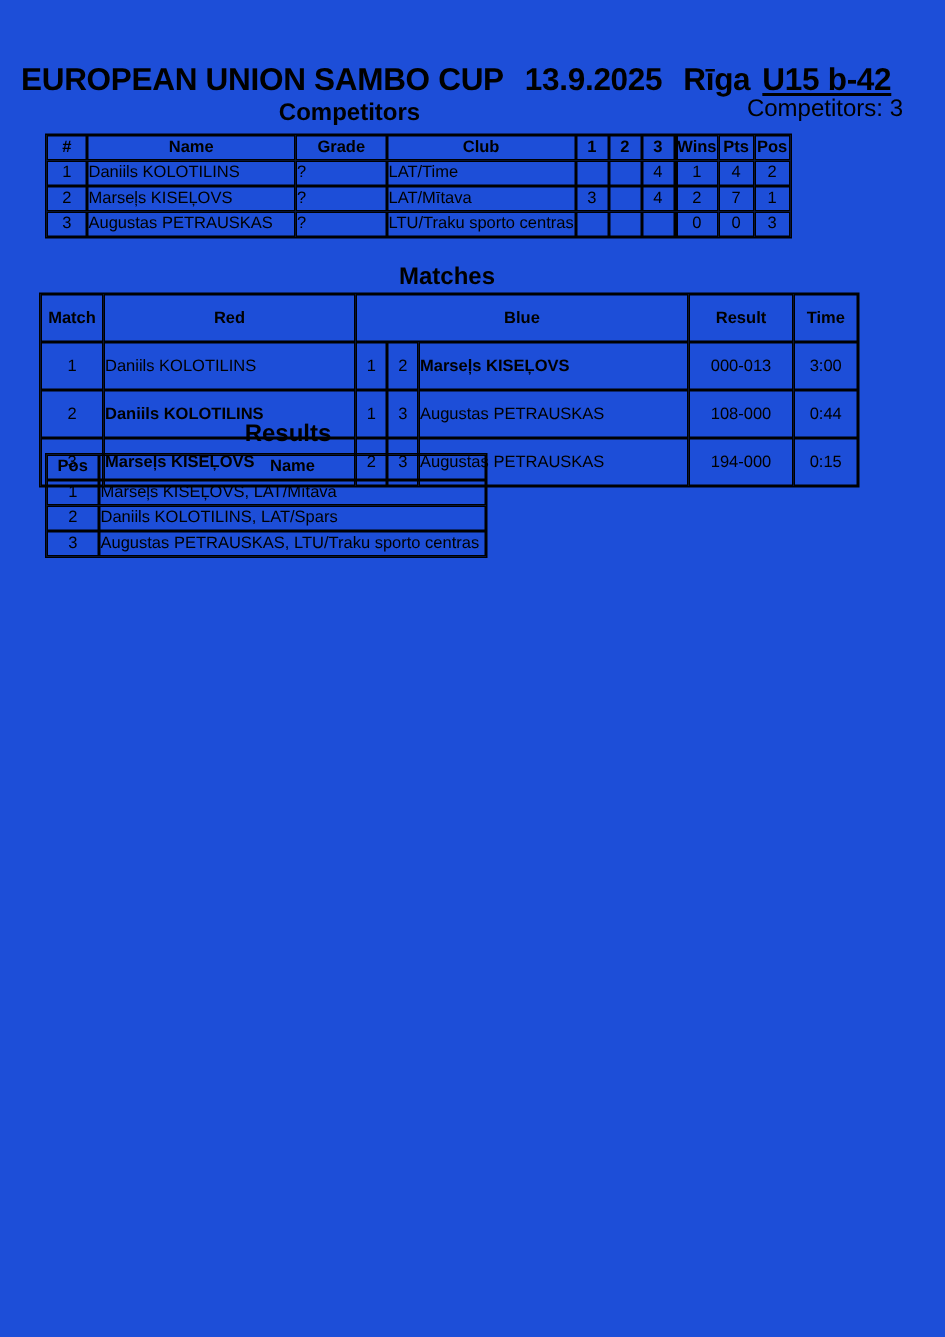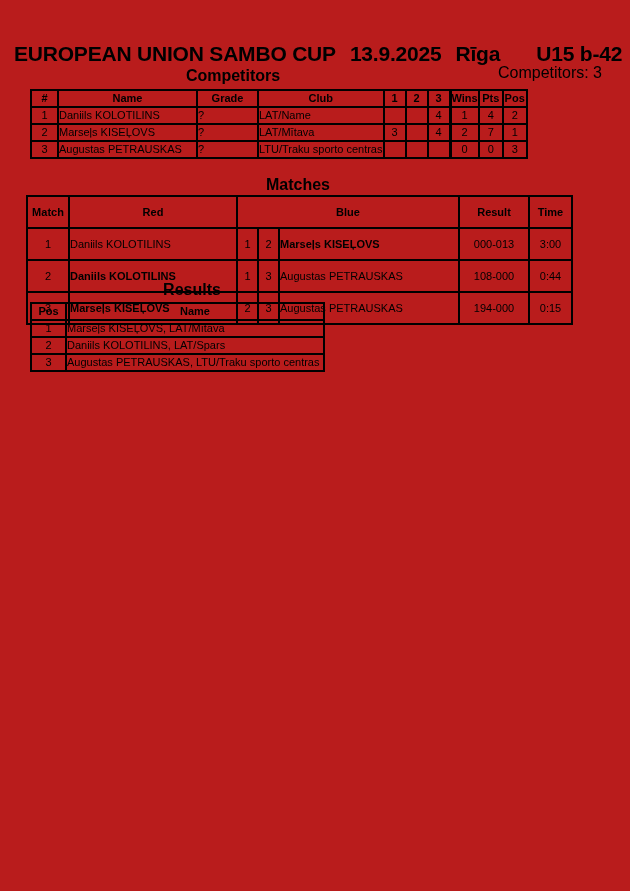--- a/index.html
+++ b/index.html
@@ -1,28 +1,28 @@
 <!DOCTYPE html>
 <html><head>
 <meta charset="utf-8">
 <style>
   html,body { margin:0; padding:0; background:#fff; }
   .page {
-    position:relative; width:630px; height:891px; background:#b91c1c;
+    position:relative; width:630px; height:891px; background:#1d4ed8;
     font-family:"Liberation Sans","DejaVu Sans",sans-serif; color:#000;
     overflow:hidden;
   }
   .main-title {
     position:absolute; left:14px; top:43px; width:606px;
     display:flex; align-items:baseline; white-space:nowrap;
     font-weight:bold; font-size:21px; line-height:22px; letter-spacing:-0.2px;
   }
   .main-title .t-date { margin-left:14px; }
   .main-title .t-place { margin-left:14px; }
-  .main-title .t-category { margin-left:36px; }
+  .main-title .t-category { margin-left:8px;text-decoration:underline; }
   .competitors-count {
     position:absolute; top:67px; left:440px; width:162px;
     text-align:right; font-size:16px; line-height:11px;
   }
   .section-label {
     position:absolute; width:160px; text-align:center;
     font-weight:bold; font-size:16px; line-height:13px;
   }
   #sec-competitors { left:153px; top:69px; }
   #sec-matches    { left:218px; top:178px; }
@@ -88,21 +88,21 @@
       <th>2</th>
       <th>3</th>
       <th class="thickL">Wins</th>
       <th>Pts</th>
       <th>Pos</th>
     </tr>
     <tr>
       <td class="c">1</td>
       <td class="l">Daniils KOLOTILINS</td>
       <td class="l">?</td>
-      <td class="l">LAT/Name</td>
+      <td class="l">LAT/Time</td>
       <td class="c"></td>
       <td class="c"></td>
       <td class="c">4</td>
       <td class="c thickL">1</td>
       <td class="c">4</td>
       <td class="c">2</td>
     </tr>
     <tr>
       <td class="c">2</td>
       <td class="l">Marseļs KISEĻOVS</td>

